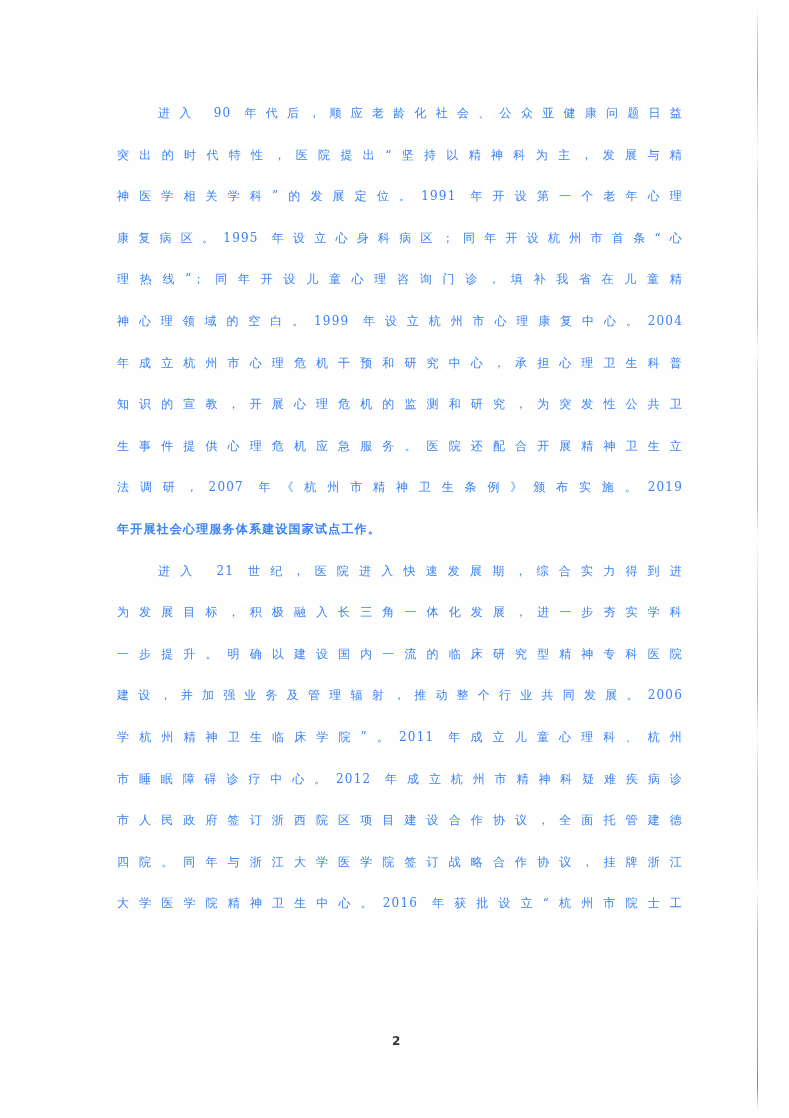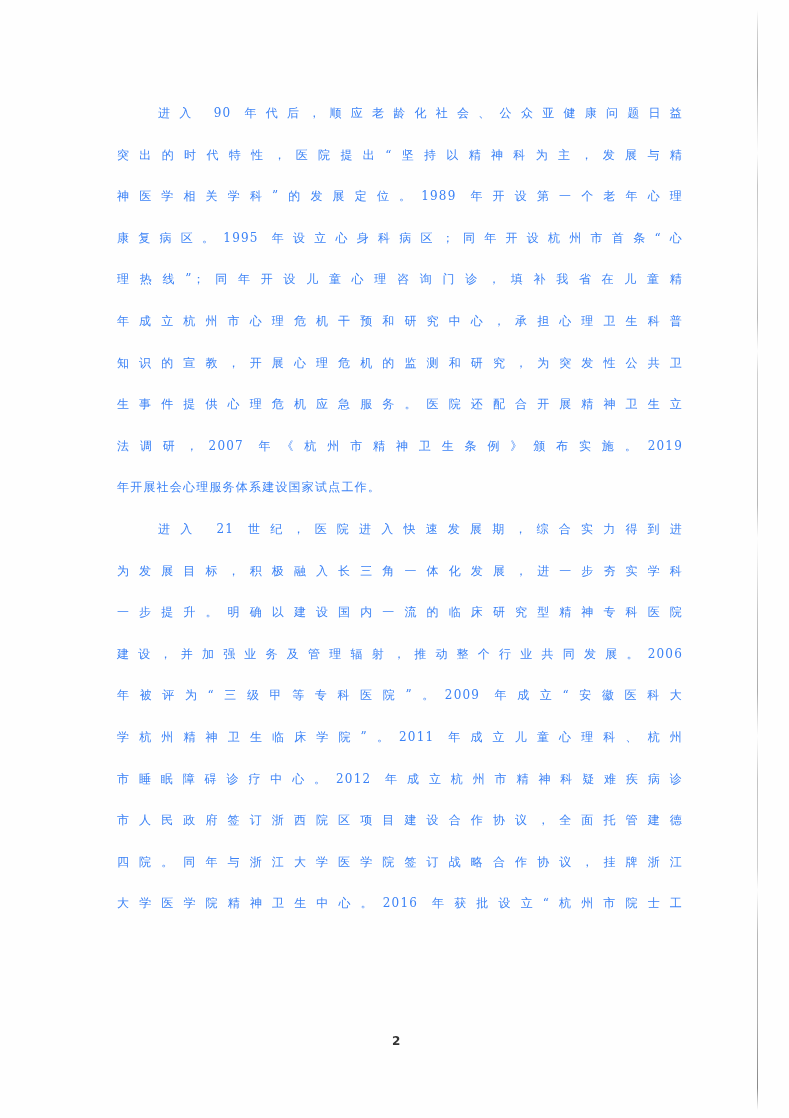--- a/index.html
+++ b/index.html
@@ -28,21 +28,21 @@
       height: 41.6px;
       line-height: 34px;
       font-size: 12px;
       white-space: nowrap;
       text-align: justify;
       text-align-last: justify;
       letter-spacing: 1.2px;
       color: #3b82f6;
     }
     .line.indent { padding-left: 41px; }
-    .line.last { text-align-last: left; }
+    .line.last { text-align-last: left; font-weight: bold; }
     .page-number {
       position: absolute;
       left: 392px;
       top: 1034px;
       font-size: 12px;
       font-family: "DejaVu Sans", sans-serif;
       font-weight: bold;
       color: #333;
     }
     .scan-edge {
@@ -60,34 +60,34 @@
     }
   </style>
 </head>
 <body>
 
 <div class="page">
   <div class="text-block">
 
     <div class="line indent">进入 90 年代后，顺应老龄化社会、公众亚健康问题日益</div>
     <div class="line">突出的时代特性，医院提出“坚持以精神科为主，发展与精</div>
-    <div class="line">神医学相关学科”的发展定位。1989 年开设第一个老年心理</div>
+    <div class="line">神医学相关学科”的发展定位。1991 年开设第一个老年心理</div>
     <div class="line">康复病区。1995 年设立心身科病区；同年开设杭州市首条“心</div>
     <div class="line">理热线”；同年开设儿童心理咨询门诊，填补我省在儿童精</div>
+    <div class="line">神心理领域的空白。1999 年设立杭州市心理康复中心。2004</div>
     <div class="line">年成立杭州市心理危机干预和研究中心，承担心理卫生科普</div>
     <div class="line">知识的宣教，开展心理危机的监测和研究，为突发性公共卫</div>
     <div class="line">生事件提供心理危机应急服务。医院还配合开展精神卫生立</div>
     <div class="line">法调研，2007 年《杭州市精神卫生条例》颁布实施。2019</div>
     <div class="line last">年开展社会心理服务体系建设国家试点工作。</div>
 
     <div class="line indent">进入 21 世纪，医院进入快速发展期，综合实力得到进</div>
     <div class="line">为发展目标，积极融入长三角一体化发展，进一步夯实学科</div>
     <div class="line">一步提升。明确以建设国内一流的临床研究型精神专科医院</div>
     <div class="line">建设，并加强业务及管理辐射，推动整个行业共同发展。2006</div>
-    <div class="line">年被评为“三级甲等专科医院”。2009 年成立“安徽医科大</div>
     <div class="line">学杭州精神卫生临床学院”。2011 年成立儿童心理科、杭州</div>
     <div class="line">市睡眠障碍诊疗中心。2012 年成立杭州市精神科疑难疾病诊</div>
     <div class="line">市人民政府签订浙西院区项目建设合作协议，全面托管建德</div>
     <div class="line">四院。同年与浙江大学医学院签订战略合作协议，挂牌浙江</div>
     <div class="line">大学医学院精神卫生中心。2016 年获批设立“杭州市院士工</div>
   </div>
 
   <div class="page-number">2</div>
 
   <div class="scan-edge"></div>

